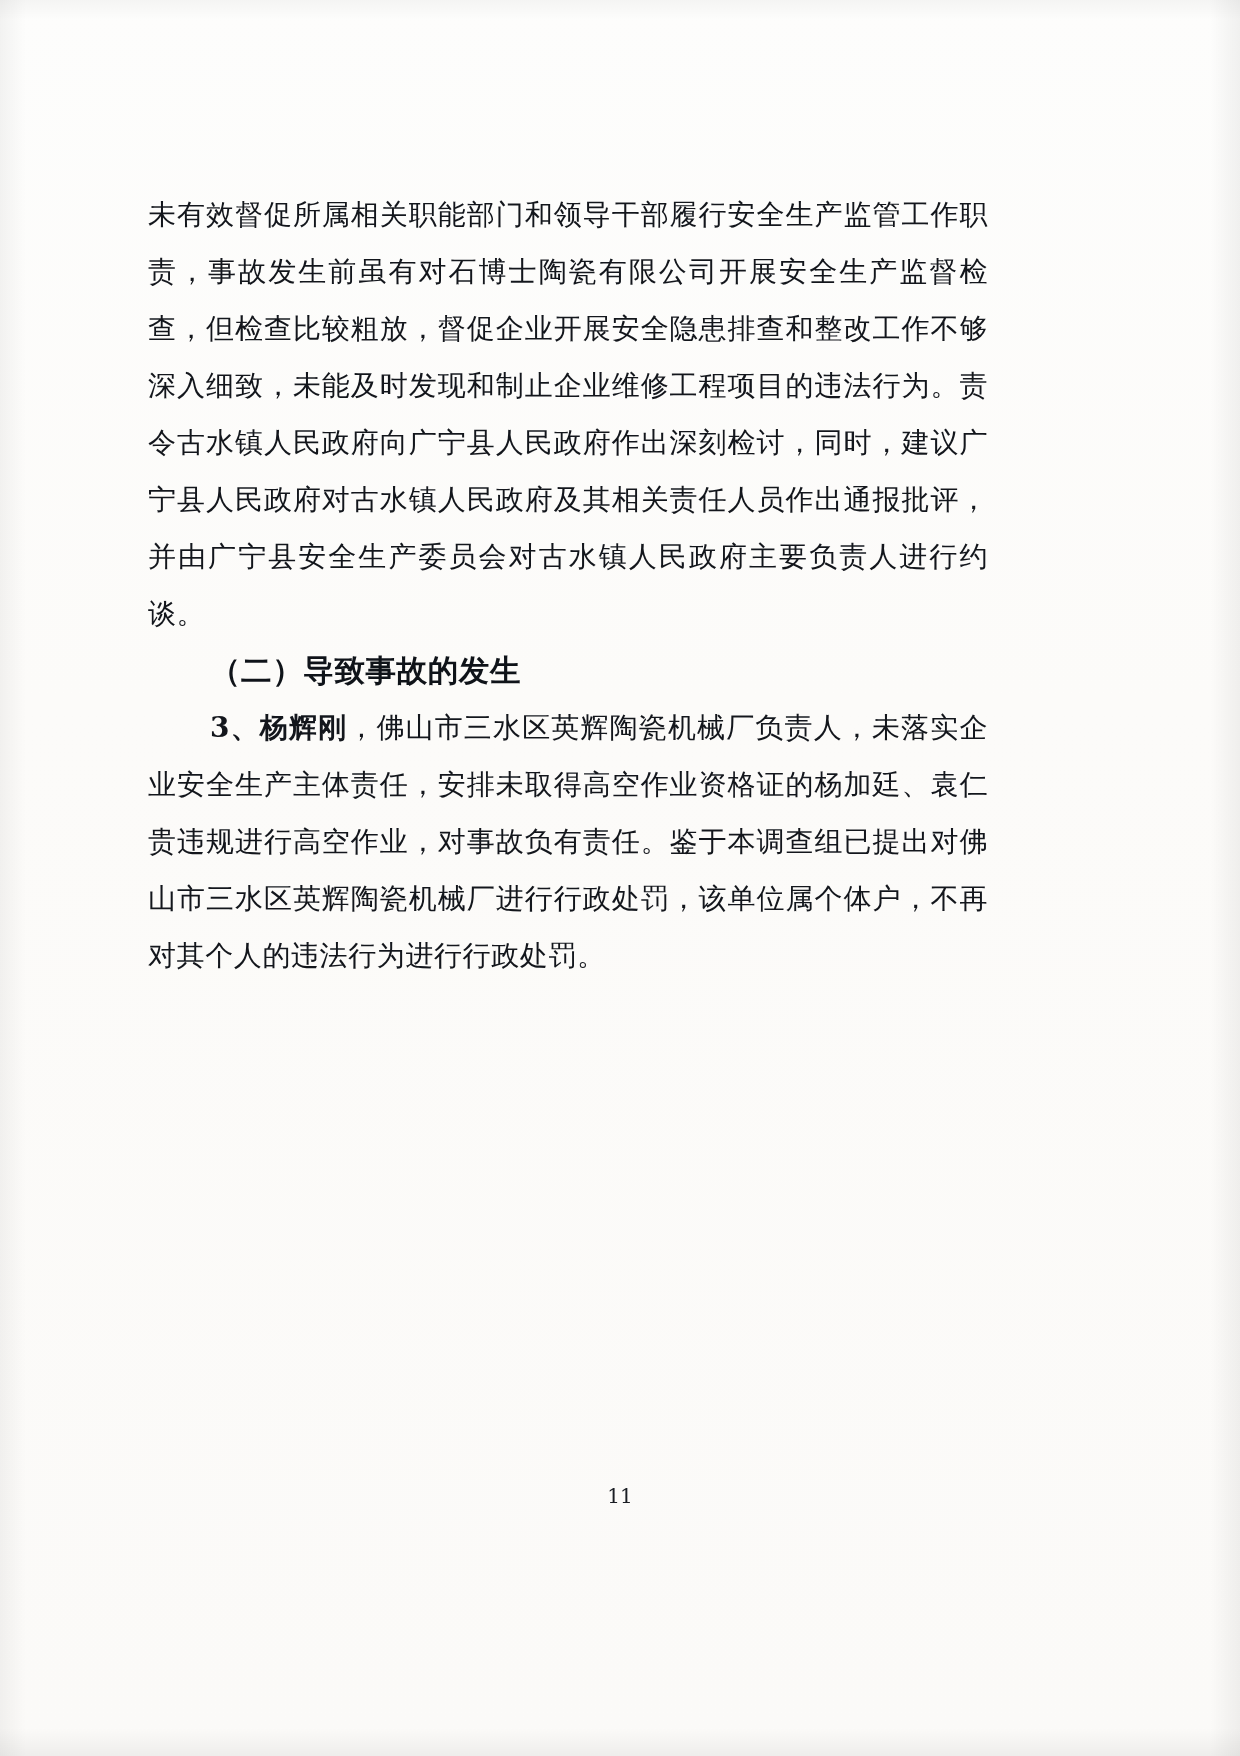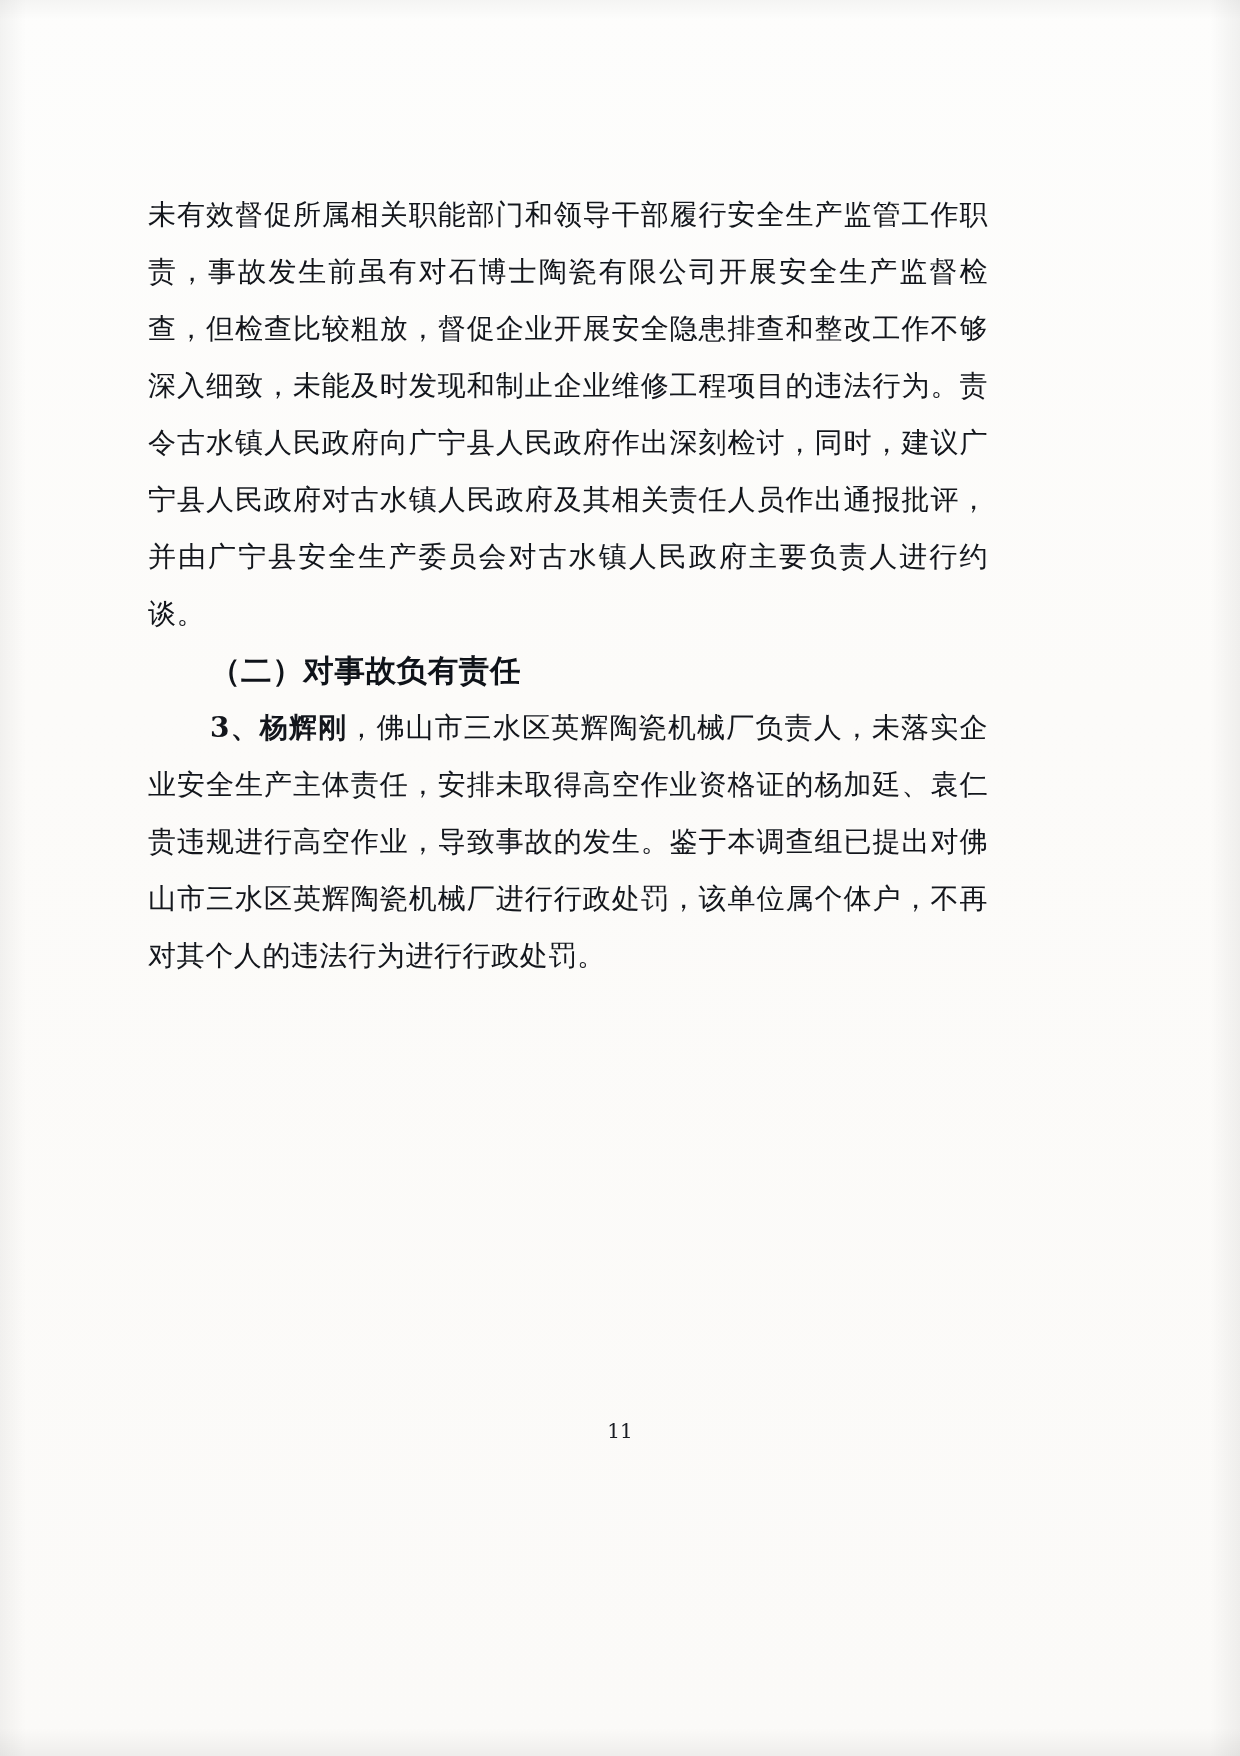--- a/index.html
+++ b/index.html
@@ -52,21 +52,21 @@
     text-indent: 62px;
     margin: 0;
   }
   .lead {
     font-weight: 700;
   }
   .page-number {
     position: absolute;
     left: 0;
     right: 0;
-    top: 1419px;
+    top: 1484px;
     text-align: center;
     font-size: 20px;
     color: #1a1d23;
     font-family: "DejaVu Serif", "Liberation Serif", serif;
   }
   
   .edge-left {
     position: absolute;
     left: 0; top: 0; bottom: 0; width: 26px;
     background: linear-gradient(90deg, rgba(0,0,0,0.045), rgba(0,0,0,0));
@@ -97,22 +97,22 @@
 <div class="page">
   <div class="edge-top"></div>
   <div class="edge-left"></div>
   <div class="edge-right"></div>
   <div class="edge-bottom"></div>
 
   <div class="content">
 
     <p class="para">未有效督促所属相关职能部门和领导干部履行安全生产监管工作职责，事故发生前虽有对石博士陶瓷有限公司开展安全生产监督检查，但检查比较粗放，督促企业开展安全隐患排查和整改工作不够深入细致，未能及时发现和制止企业维修工程项目的违法行为。责令古水镇人民政府向广宁县人民政府作出深刻检讨，同时，建议广宁县人民政府对古水镇人民政府及其相关责任人员作出通报批评，并由广宁县安全生产委员会对古水镇人民政府主要负责人进行约谈。</p>
 
-    <p class="heading">（二）对事故负有责任</p>
+    <p class="heading">（二）导致事故的发生</p>
 
 
 
-    <p class="para indent"><span class="lead">3、杨辉刚</span><span>，佛山市三水区英辉陶瓷机械厂负责人，未落实企业安全生产主体责任，安排未取得高空作业资格证的杨加廷、袁仁贵违规进行高空作业，导致事故的发生。鉴于本调查组已提出对佛山市三水区英辉陶瓷机械厂进行行政处罚，该单位属个体户，不再对其个人的违法行为进行行政处罚。</span></p>
+    <p class="para indent"><span class="lead">3、杨辉刚</span><span>，佛山市三水区英辉陶瓷机械厂负责人，未落实企业安全生产主体责任，安排未取得高空作业资格证的杨加廷、袁仁贵违规进行高空作业，对事故负有责任。鉴于本调查组已提出对佛山市三水区英辉陶瓷机械厂进行行政处罚，该单位属个体户，不再对其个人的违法行为进行行政处罚。</span></p>
 
   </div>
 
   <div class="page-number">11</div>
 </div>
 
 </body></html>

